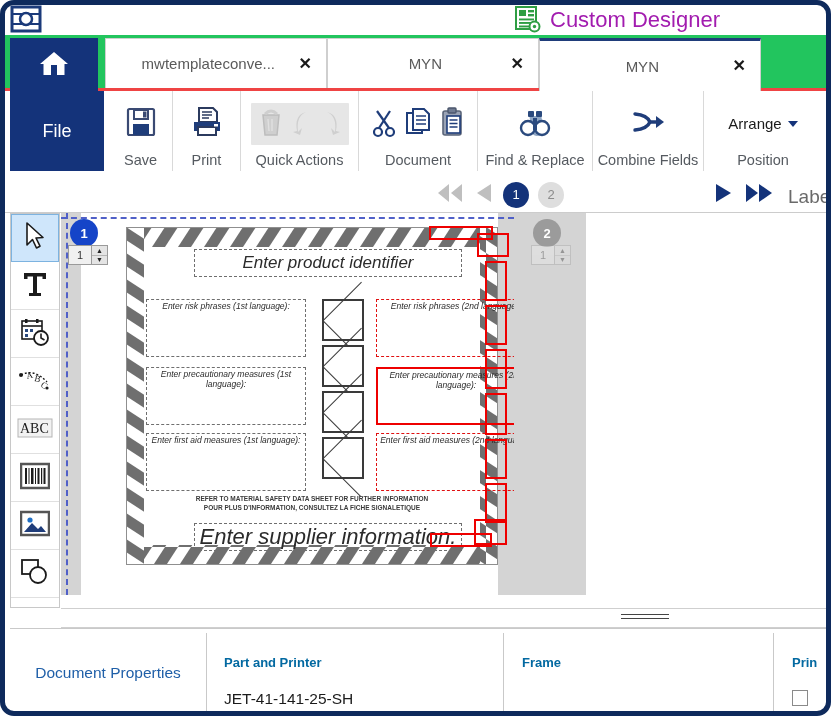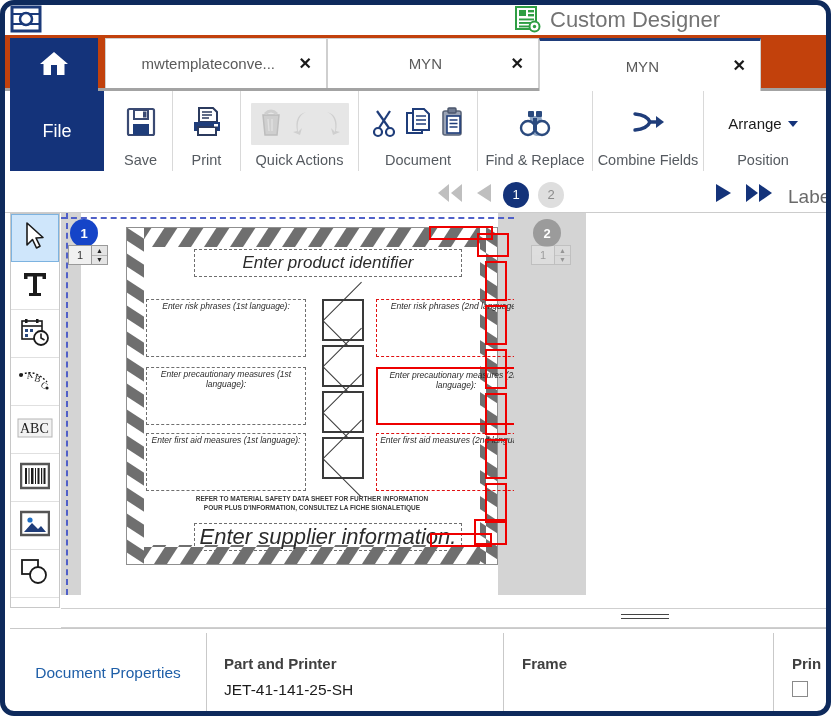--- a/index.html
+++ b/index.html
@@ -49,32 +49,32 @@
     width: 32px; height: 30px;
   }
   .app-logo svg { display:block; }
   .title-area {
     position: absolute; left: 510px; top: 1px;
     display: flex; align-items: center; gap: 9px;
   }
   .title-icon { width: 26px; height: 27px; }
   .title-text {
     font-size: 22px;
-    color: #737373;
+    color: #a21caf;
     font-family: "Liberation Sans", sans-serif;
     letter-spacing: 0px;
     white-space: nowrap;
   }
 
   
   .tabstrip {
     position: absolute; left: 0; top: 30px;
     width: 821px; height: 53px;
-    background: #c2410c;
-    border-bottom: 3px solid #a3a3a3;
+    background: #22c55e;
+    border-bottom: 3px solid #ef4444;
   }
   .home-tab {
     position: absolute; left: 5px; top: 3px;
     width: 88px; height: 53px;
     background: #14337a;
     display: flex; align-items: center; justify-content: center;
   }
   .tab {
     position: absolute; top: 3px;
     height: 50px;
@@ -410,22 +410,22 @@
     color: #1f5fa8; font-size: 15.5px;
     cursor: pointer;
   }
   .bsec {
     position: absolute; top: 4px; height: 79px;
     border-right: 1px solid #c9c9c9;
     box-sizing: border-box;
     padding: 22px 0 0 18px;
   }
   .bsec .bhead {
-    font-size: 15px; font-weight: bold; color: #404040;
-    margin-bottom: 9px;
+    font-size: 13px; font-weight: bold; color: #0369a1;
+    margin-bottom: 20px;
   }
   .bsec .bval { font-size: 15.5px; color: #1b1b1b; }
   .b-part  { left: 196px; width: 298px; }
   .b-frame { left: 494px; width: 270px; }
   .b-print { left: 764px; width: 60px; border-right: none; }
   .frame-row { display: flex; align-items: center; gap: 10px; }
   .shape-opt {
     width: 25px; height: 25px;
     display: flex; align-items: center; justify-content: center;
     cursor: pointer;

